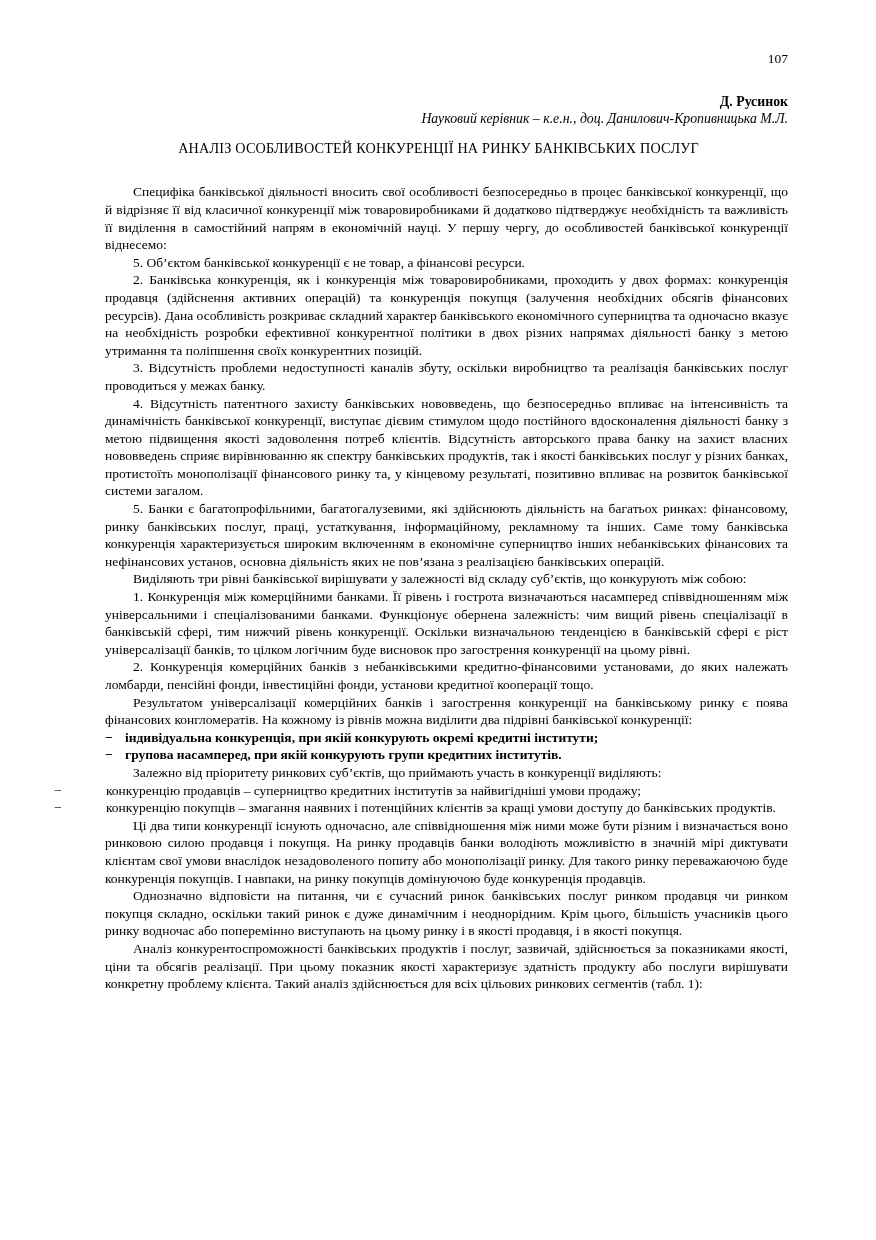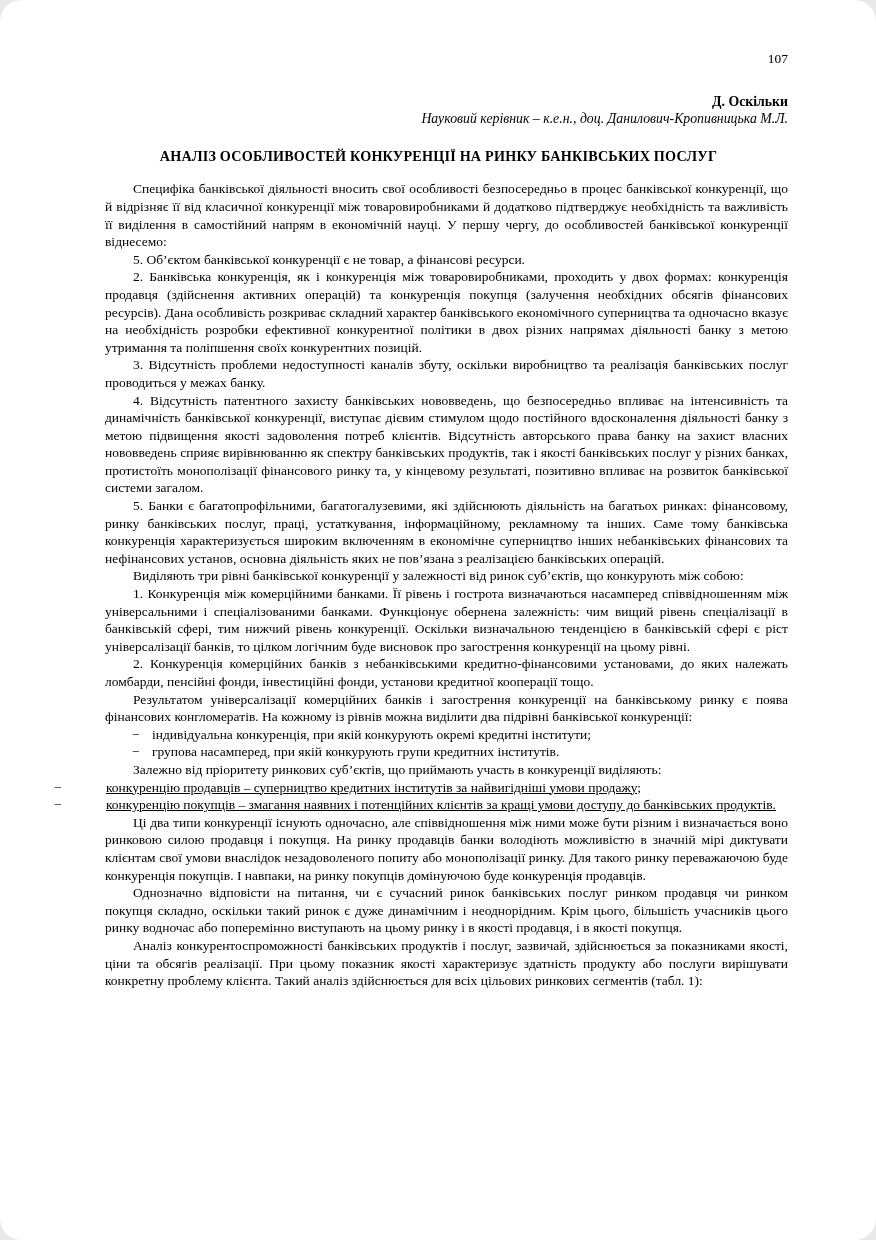--- a/index.html
+++ b/index.html
@@ -1,15 +1,15 @@
 <!DOCTYPE html>
 <html lang="uk"><head>
 <meta charset="utf-8">
 <style>
-  * { margin: 0; padding: 0; box-sizing: border-box; border-radius: 21px; }
+  * { margin: 0; padding: 0; box-sizing: border-box; }
   html, body { background: #e9e9e9; }
   .page {
     width: 876px;
     height: 1240px;
     margin: 0 auto;
     background: #ffffff;
     color: #000000;
     font-family: "Liberation Serif", "DejaVu Serif", serif;
     font-size: 13.5px;
     line-height: 17.6px;
@@ -24,74 +24,74 @@
   }
   .author {
     text-align: right;
     font-weight: bold;
     font-size: 13.8px;
   }
   .supervisor {
     text-align: right;
     font-style: italic;
     font-size: 13.8px;
-    margin-bottom: 20px;
+    margin-bottom: 12px;
   }
   .title {
     text-align: center;
-    font-weight: bold;
+    font-weight: normal;
     font-size: 14.2px;
-    margin-bottom: 15px;
+    margin-bottom: 26px;
     letter-spacing: 0.2px;
   }
   .para {
     text-align: justify;
     text-indent: 28px;
     margin-left: 16px;
   }
   .list-a {
     text-indent: 0;
-    margin-left: 43px;
+    margin-left: 16px;
     text-align: justify;
+    font-weight: bold;
   }
   .list-a .marker {
     display: inline-block;
     width: 20px;
   }
   .list-b {
     margin-left: 4px;
     padding-left: 39px;
     text-indent: -39px;
     text-align: justify;
-    text-decoration: underline;
   }
   .list-b .marker {
     display: inline-block;
     width: 13px;
   }
 </style>
 </head>
 <body>
 
 <div class="page">
   <div class="page-number">107</div>
 
-  <div class="author">Д. Оскільки</div>
+  <div class="author">Д. Русинок</div>
   <div class="supervisor">Науковий керівник – к.е.н., доц. Данилович-Кропивницька М.Л.</div>
 
   <h1 class="title">АНАЛІЗ ОСОБЛИВОСТЕЙ КОНКУРЕНЦІЇ НА РИНКУ БАНКІВСЬКИХ ПОСЛУГ</h1>
 
   <div class="body-text">
     <div class="para">Специфіка банківської діяльності вносить свої особливості безпосередньо в процес банківської конкуренції, що й відрізняє її від класичної конкуренції між товаровиробниками й додатково підтверджує необхідність та важливість її виділення в самостійний напрям в економічній науці. У першу чергу, до особливостей банківської конкуренції віднесемо:</div>
     <div class="para">5. Об’єктом банківської конкуренції є не товар, а фінансові ресурси.</div>
     <div class="para">2. Банківська конкуренція, як і конкуренція між товаровиробниками, проходить у двох формах: конкуренція продавця (здійснення активних операцій) та конкуренція покупця (залучення необхідних обсягів фінансових ресурсів). Дана особливість розкриває складний характер банківського економічного суперництва та одночасно вказує на необхідність розробки ефективної конкурентної політики в двох різних напрямах діяльності банку з метою утримання та поліпшення своїх конкурентних позицій.</div>
     <div class="para">3. Відсутність проблеми недоступності каналів збуту, оскільки виробництво та реалізація банківських послуг проводиться у межах банку.</div>
     <div class="para">4. Відсутність патентного захисту банківських нововведень, що безпосередньо впливає на інтенсивність та динамічність банківської конкуренції, виступає дієвим стимулом щодо постійного вдосконалення діяльності банку з метою підвищення якості задоволення потреб клієнтів. Відсутність авторського права банку на захист власних нововведень сприяє вирівнюванню як спектру банківських продуктів, так і якості банківських послуг у різних банках, протистоїть монополізації фінансового ринку та, у кінцевому результаті, позитивно впливає на розвиток банківської системи загалом.</div>
     <div class="para">5. Банки є багатопрофільними, багатогалузевими, які здійснюють діяльність на багатьох ринках: фінансовому, ринку банківських послуг, праці, устаткування, інформаційному, рекламному та інших. Саме тому банківська конкуренція характеризується широким включенням в економічне суперництво інших небанківських фінансових та нефінансових установ, основна діяльність яких не пов’язана з реалізацією банківських операцій.</div>
-    <div class="para">Виділяють три рівні банківської конкуренції у залежності від ринок суб’єктів, що конкурують між собою:</div>
+    <div class="para">Виділяють три рівні банківської вирішувати у залежності від складу суб’єктів, що конкурують між собою:</div>
     <div class="para">1. Конкуренція між комерційними банками. Її рівень і гострота визначаються насамперед співвідношенням між універсальними і спеціалізованими банками. Функціонує обернена залежність: чим вищий рівень спеціалізації в банківській сфері, тим нижчий рівень конкуренції. Оскільки визначальною тенденцією в банківській сфері є ріст універсалізації банків, то цілком логічним буде висновок про загострення конкуренції на цьому рівні.</div>
     <div class="para">2. Конкуренція комерційних банків з небанківськими кредитно-фінансовими установами, до яких належать ломбарди, пенсійні фонди, інвестиційні фонди, установи кредитної кооперації тощо.</div>
     <div class="para">Результатом універсалізації комерційних банків і загострення конкуренції на банківському ринку є поява фінансових конгломератів. На кожному із рівнів можна виділити два підрівні банківської конкуренції:</div>
 
     <div class="list-a">
       <span class="marker">−</span><span>індивідуальна конкуренція, при якій конкурують окремі кредитні інститути;</span>
     </div>
     <div class="list-a">
       <span class="marker">−</span><span>групова насамперед, при якій конкурують групи кредитних інститутів.</span>
     </div>

